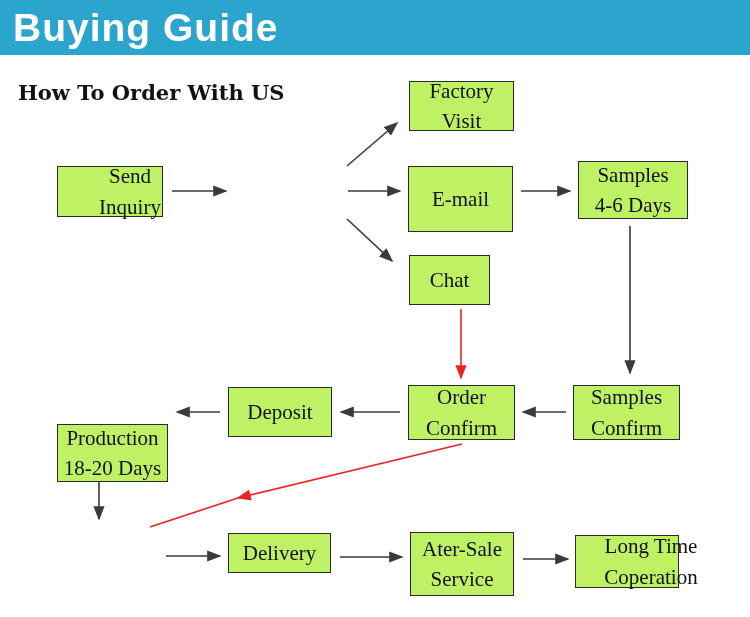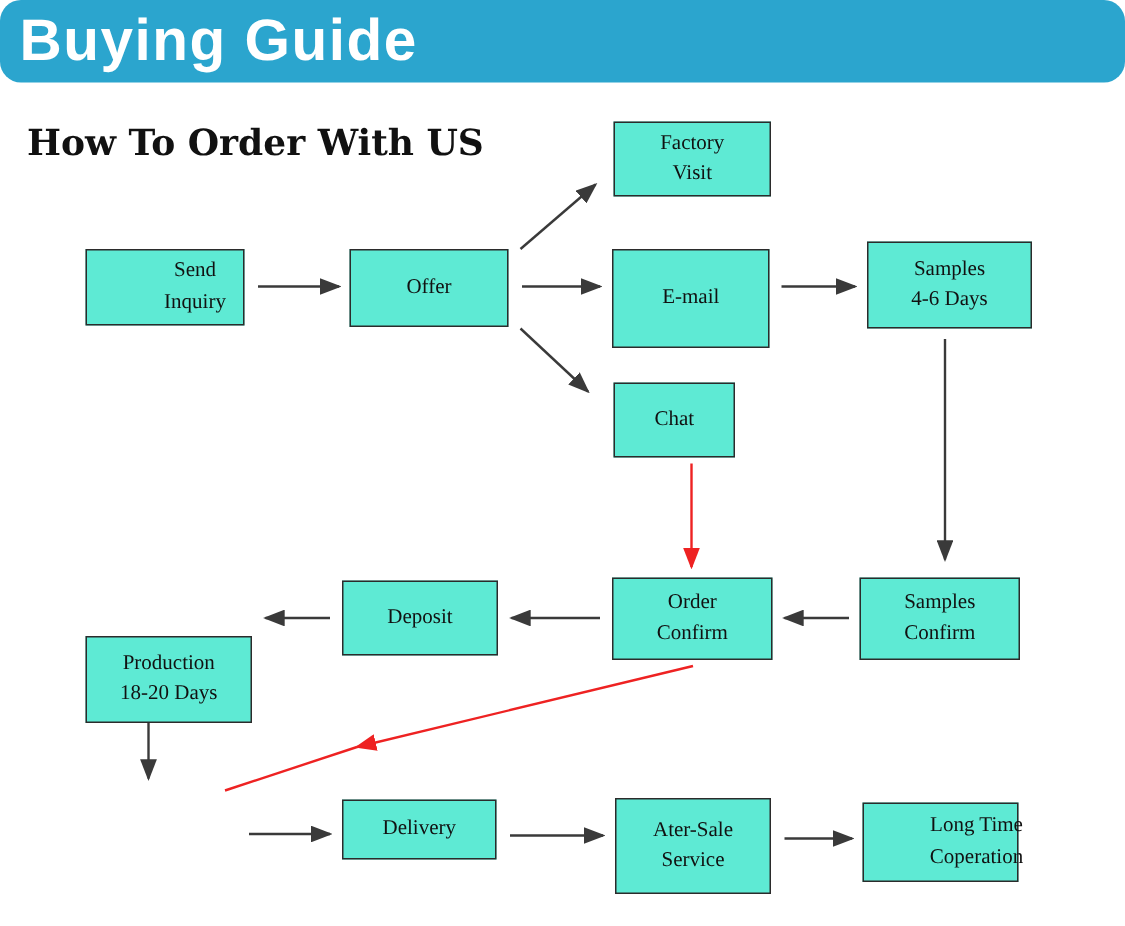--- a/index.html
+++ b/index.html
@@ -12,43 +12,43 @@
   .canvas{
     position:relative;
     width:750px;height:617px;
     background:#fff;
     font-family:"Liberation Serif", serif;
     overflow:hidden;
   }
   .header-bar{
     position:absolute;left:0;top:0;width:750px;height:55px;
     background:var(--c-header-bg);
-    display:flex;align-items:center;border-radius:14px;
+    display:flex;align-items:center;
   }
   .header-title{
     color:#fff;
     font-family:"Liberation Sans", sans-serif;
     font-weight:bold;
     font-size:39px;
     letter-spacing:1px;
     padding-left:13px;
     line-height:1;
   }
   .page-heading{
     position:absolute;left:18px;top:80px;
-    font-size:24px;font-weight:bold;color:#111;
+    font-size:21px;font-weight:bold;color:#111;
     font-family:"DejaVu Serif","Liberation Serif",serif;
   }
   .node{
     position:absolute;
-    background:#5eead4;
+    background:#bef264;
     border:1px solid var(--c-box-border);
     display:flex;align-items:center;justify-content:center;
     text-align:center;
-    font-size:14px;color:#111;
+    font-size:21px;color:#111;
     white-space:pre-line;
     line-height:1.45;
     box-sizing:border-box;
   }
   svg.arrows{position:absolute;left:0;top:0;pointer-events:none;}
   .arrow-black{stroke:var(--c-arrow-black);stroke-width:1.6;}
   .arrow-red{stroke:var(--c-arrow-red);stroke-width:1.6;}
   .head-black{fill:var(--c-arrow-black);}
   .head-red{fill:var(--c-arrow-red);}
 </style>
@@ -85,21 +85,20 @@
     <line class="arrow-black" x1="220" y1="412" x2="177" y2="412" marker-end="url(#mk-black)"></line>
     <line class="arrow-black" x1="99" y1="449" x2="99" y2="519" marker-end="url(#mk-black)"></line>
     <line class="arrow-red" x1="462" y1="444" x2="238" y2="498" marker-end="url(#mk-red)"></line>
     <line class="arrow-red" x1="238" y1="498" x2="150" y2="527"></line>
     <line class="arrow-black" x1="166" y1="556" x2="220" y2="556" marker-end="url(#mk-black)"></line>
     <line class="arrow-black" x1="340" y1="557" x2="402" y2="557" marker-end="url(#mk-black)"></line>
     <line class="arrow-black" x1="523" y1="559" x2="568" y2="559" marker-end="url(#mk-black)"></line>
   </svg>
 
   <div class="node" style="left:57px;top:166px;width:106px;height:51px;padding-left:40px;">Send Inquiry</div>
-  <div class="node" style="left:233px;top:166px;width:106px;height:52px;">Offer</div>
   <div class="node" style="left:409px;top:81px;width:105px;height:50px;">Factory
 Visit</div>
   <div class="node" style="left:408px;top:166px;width:105px;height:66px;">E-mail</div>
   <div class="node" style="left:578px;top:161px;width:110px;height:58px;">Samples
 4-6 Days</div>
   <div class="node" style="left:409px;top:255px;width:81px;height:50px;">Chat</div>
   <div class="node" style="left:57px;top:383px;width:111px;height:58px;margin-top:41px;">Production
 18-20 Days</div>
   <div class="node" style="left:228px;top:387px;width:104px;height:50px;font-family:Liberation Serif, serif;">Deposit</div>
   <div class="node" style="left:408px;top:385px;width:107px;height:55px;">Order

